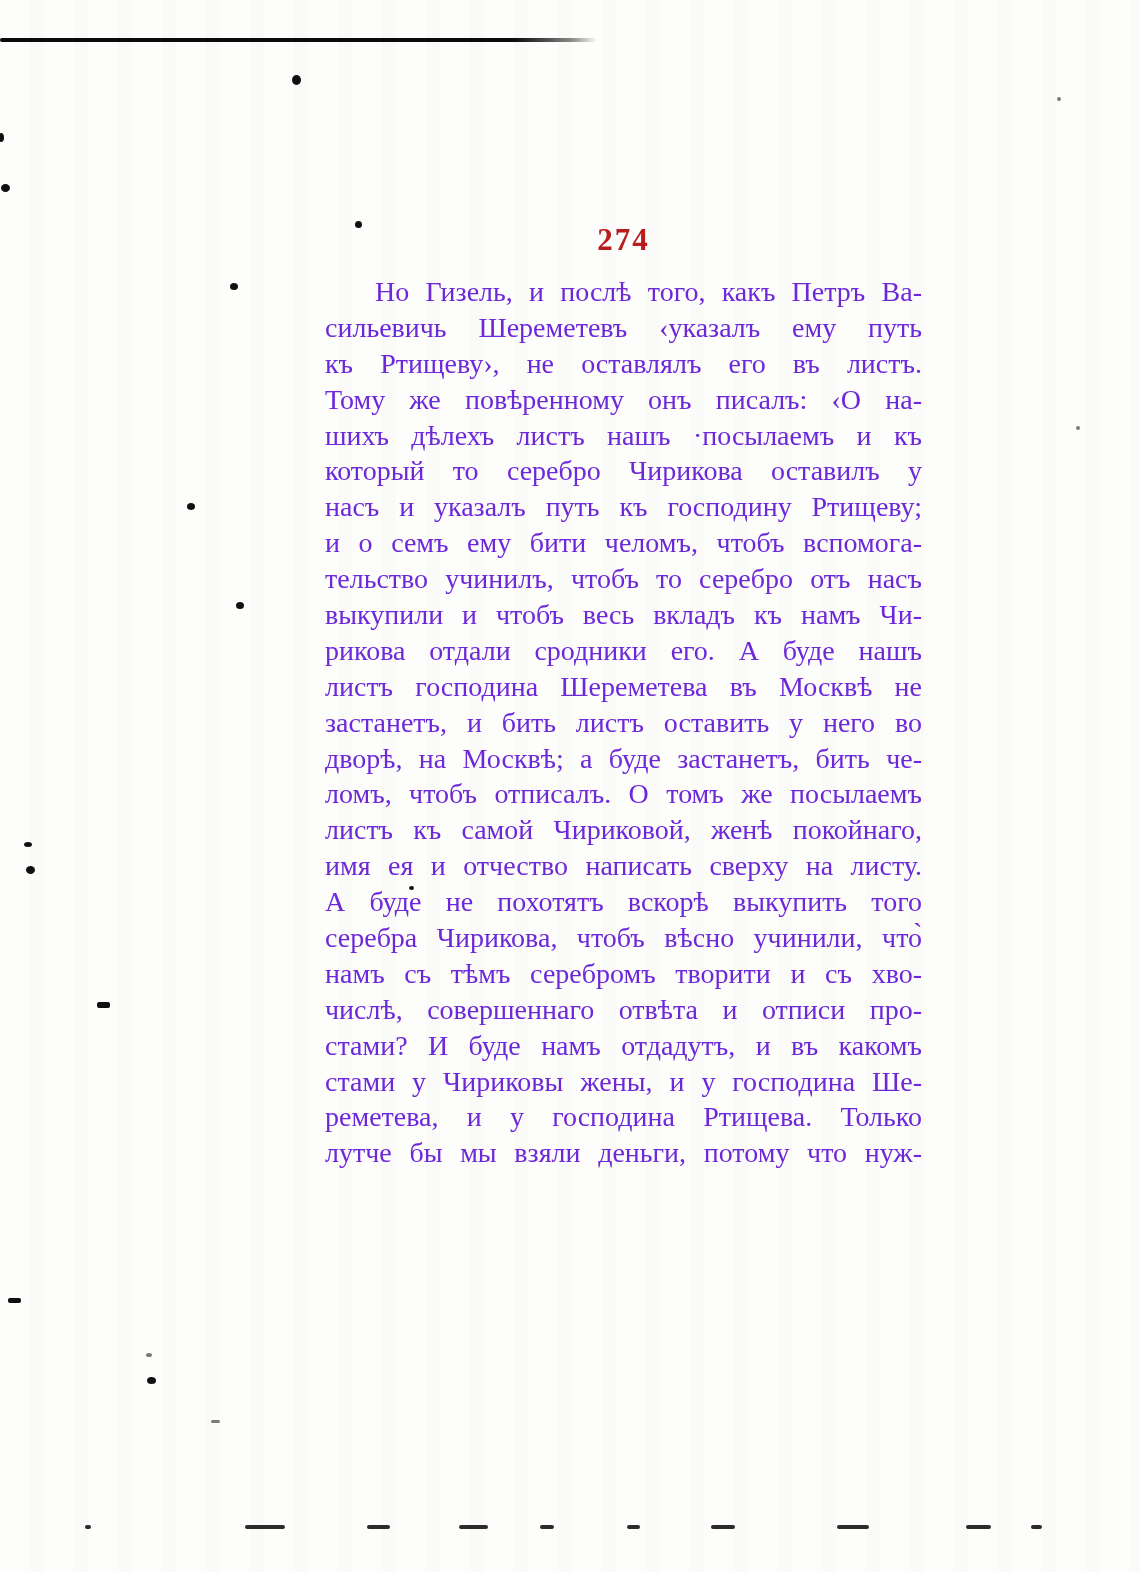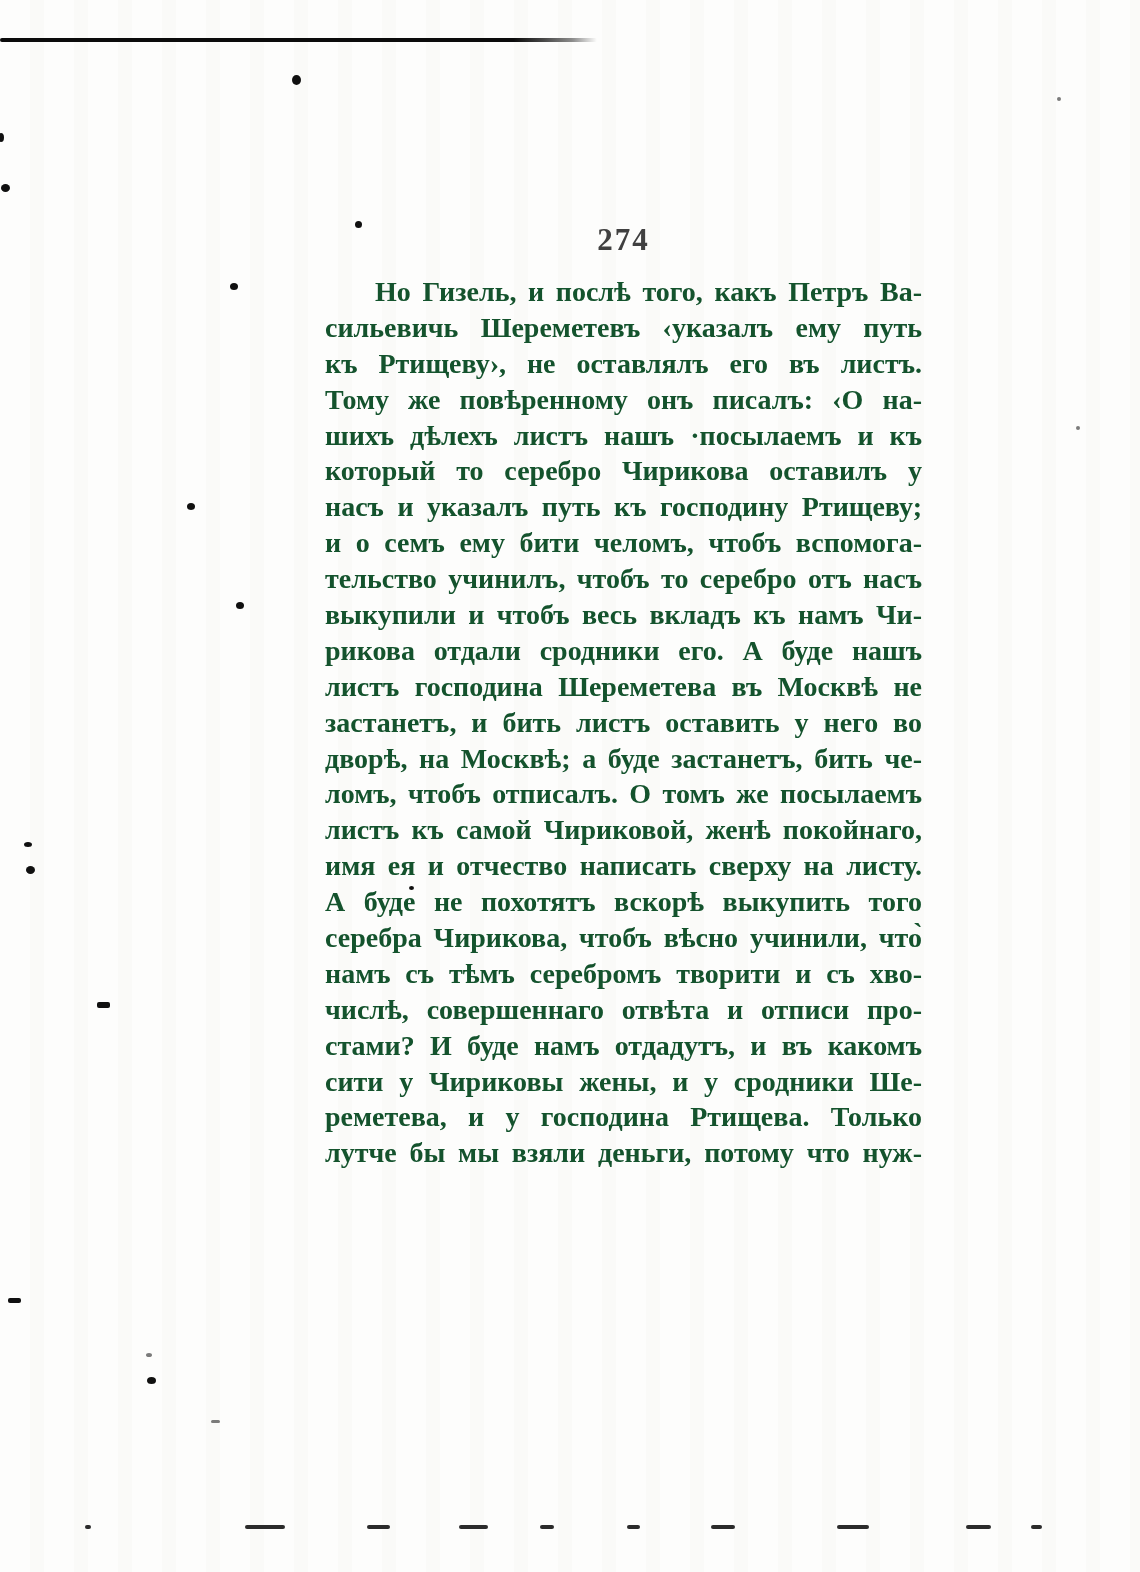--- a/index.html
+++ b/index.html
@@ -11,28 +11,28 @@
     background-image: repeating-linear-gradient(90deg,
       #fdfdfc 0px, #fdfdfc 30px, #fafaf8 30px, #fafaf8 44px);
     font-family: "Liberation Serif", "DejaVu Serif", serif;
   }
   .page-number {
     position: absolute;
     left: 325px; top: 222px; width: 597px;
     text-align: center;
     font-size: 31px; font-weight: 700;
     letter-spacing: 2px;
-    color: #404040;
+    color: #b91c1c;
   }
   .body-text {
     position: absolute;
     left: 325px; top: 274px; width: 597px;
-    font-size: 28px; font-weight: 700;
+    font-size: 28px; font-weight: 400;
     line-height: 35.9px;
-    color: #14532d;
+    color: #6d28d9;
     word-spacing: 2px;
   }
   .text-line {
     text-align: justify;
     text-align-last: justify;
     height: 35.9px;
     white-space: nowrap;
   }
   .text-line.indent { text-indent: 50px; }
   .scan-top-line {
@@ -81,21 +81,21 @@
     <div class="text-line">застанетъ, и бить листъ оставить у него во</div>
     <div class="text-line">дворѣ, на Москвѣ; а буде застанетъ, бить че-</div>
     <div class="text-line">ломъ, чтобъ отписалъ. О томъ же посылаемъ</div>
     <div class="text-line">листъ къ самой Чириковой, женѣ покойнаго,</div>
     <div class="text-line">имя ея и отчество написать сверху на листу.</div>
     <div class="text-line">А буде не похотятъ вскорѣ выкупить того</div>
     <div class="text-line">серебра Чирикова, чтобъ вѣсно учинили, что̀</div>
     <div class="text-line">намъ съ тѣмъ серебромъ творити и съ хво-</div>
     <div class="text-line">числѣ, совершеннаго отвѣта и отписи про-</div>
     <div class="text-line">стами? И буде намъ отдадутъ, и въ какомъ</div>
-    <div class="text-line">сити у Чириковы жены, и у сродники Ше-</div>
+    <div class="text-line">стами у Чириковы жены, и у господина Ше-</div>
     <div class="text-line">реметева, и у господина Ртищева. Только</div>
     <div class="text-line">лутче бы мы взяли деньги, потому что нуж-</div>
   </div>
 
 <div id="artifact-layer">
     <div class="speck dot" style="left: 292px; top: 75px; width: 9px; height: 10px;"></div>
     <div class="speck dot" style="left: 355px; top: 221px; width: 7px; height: 7px;"></div>
     <div class="speck dot" style="left: -2px; top: 133px; width: 6px; height: 9px;"></div>
     <div class="speck dot" style="left: 1px; top: 184px; width: 9px; height: 8px;"></div>
     <div class="speck dot" style="left: 230px; top: 283px; width: 8px; height: 7px;"></div>

